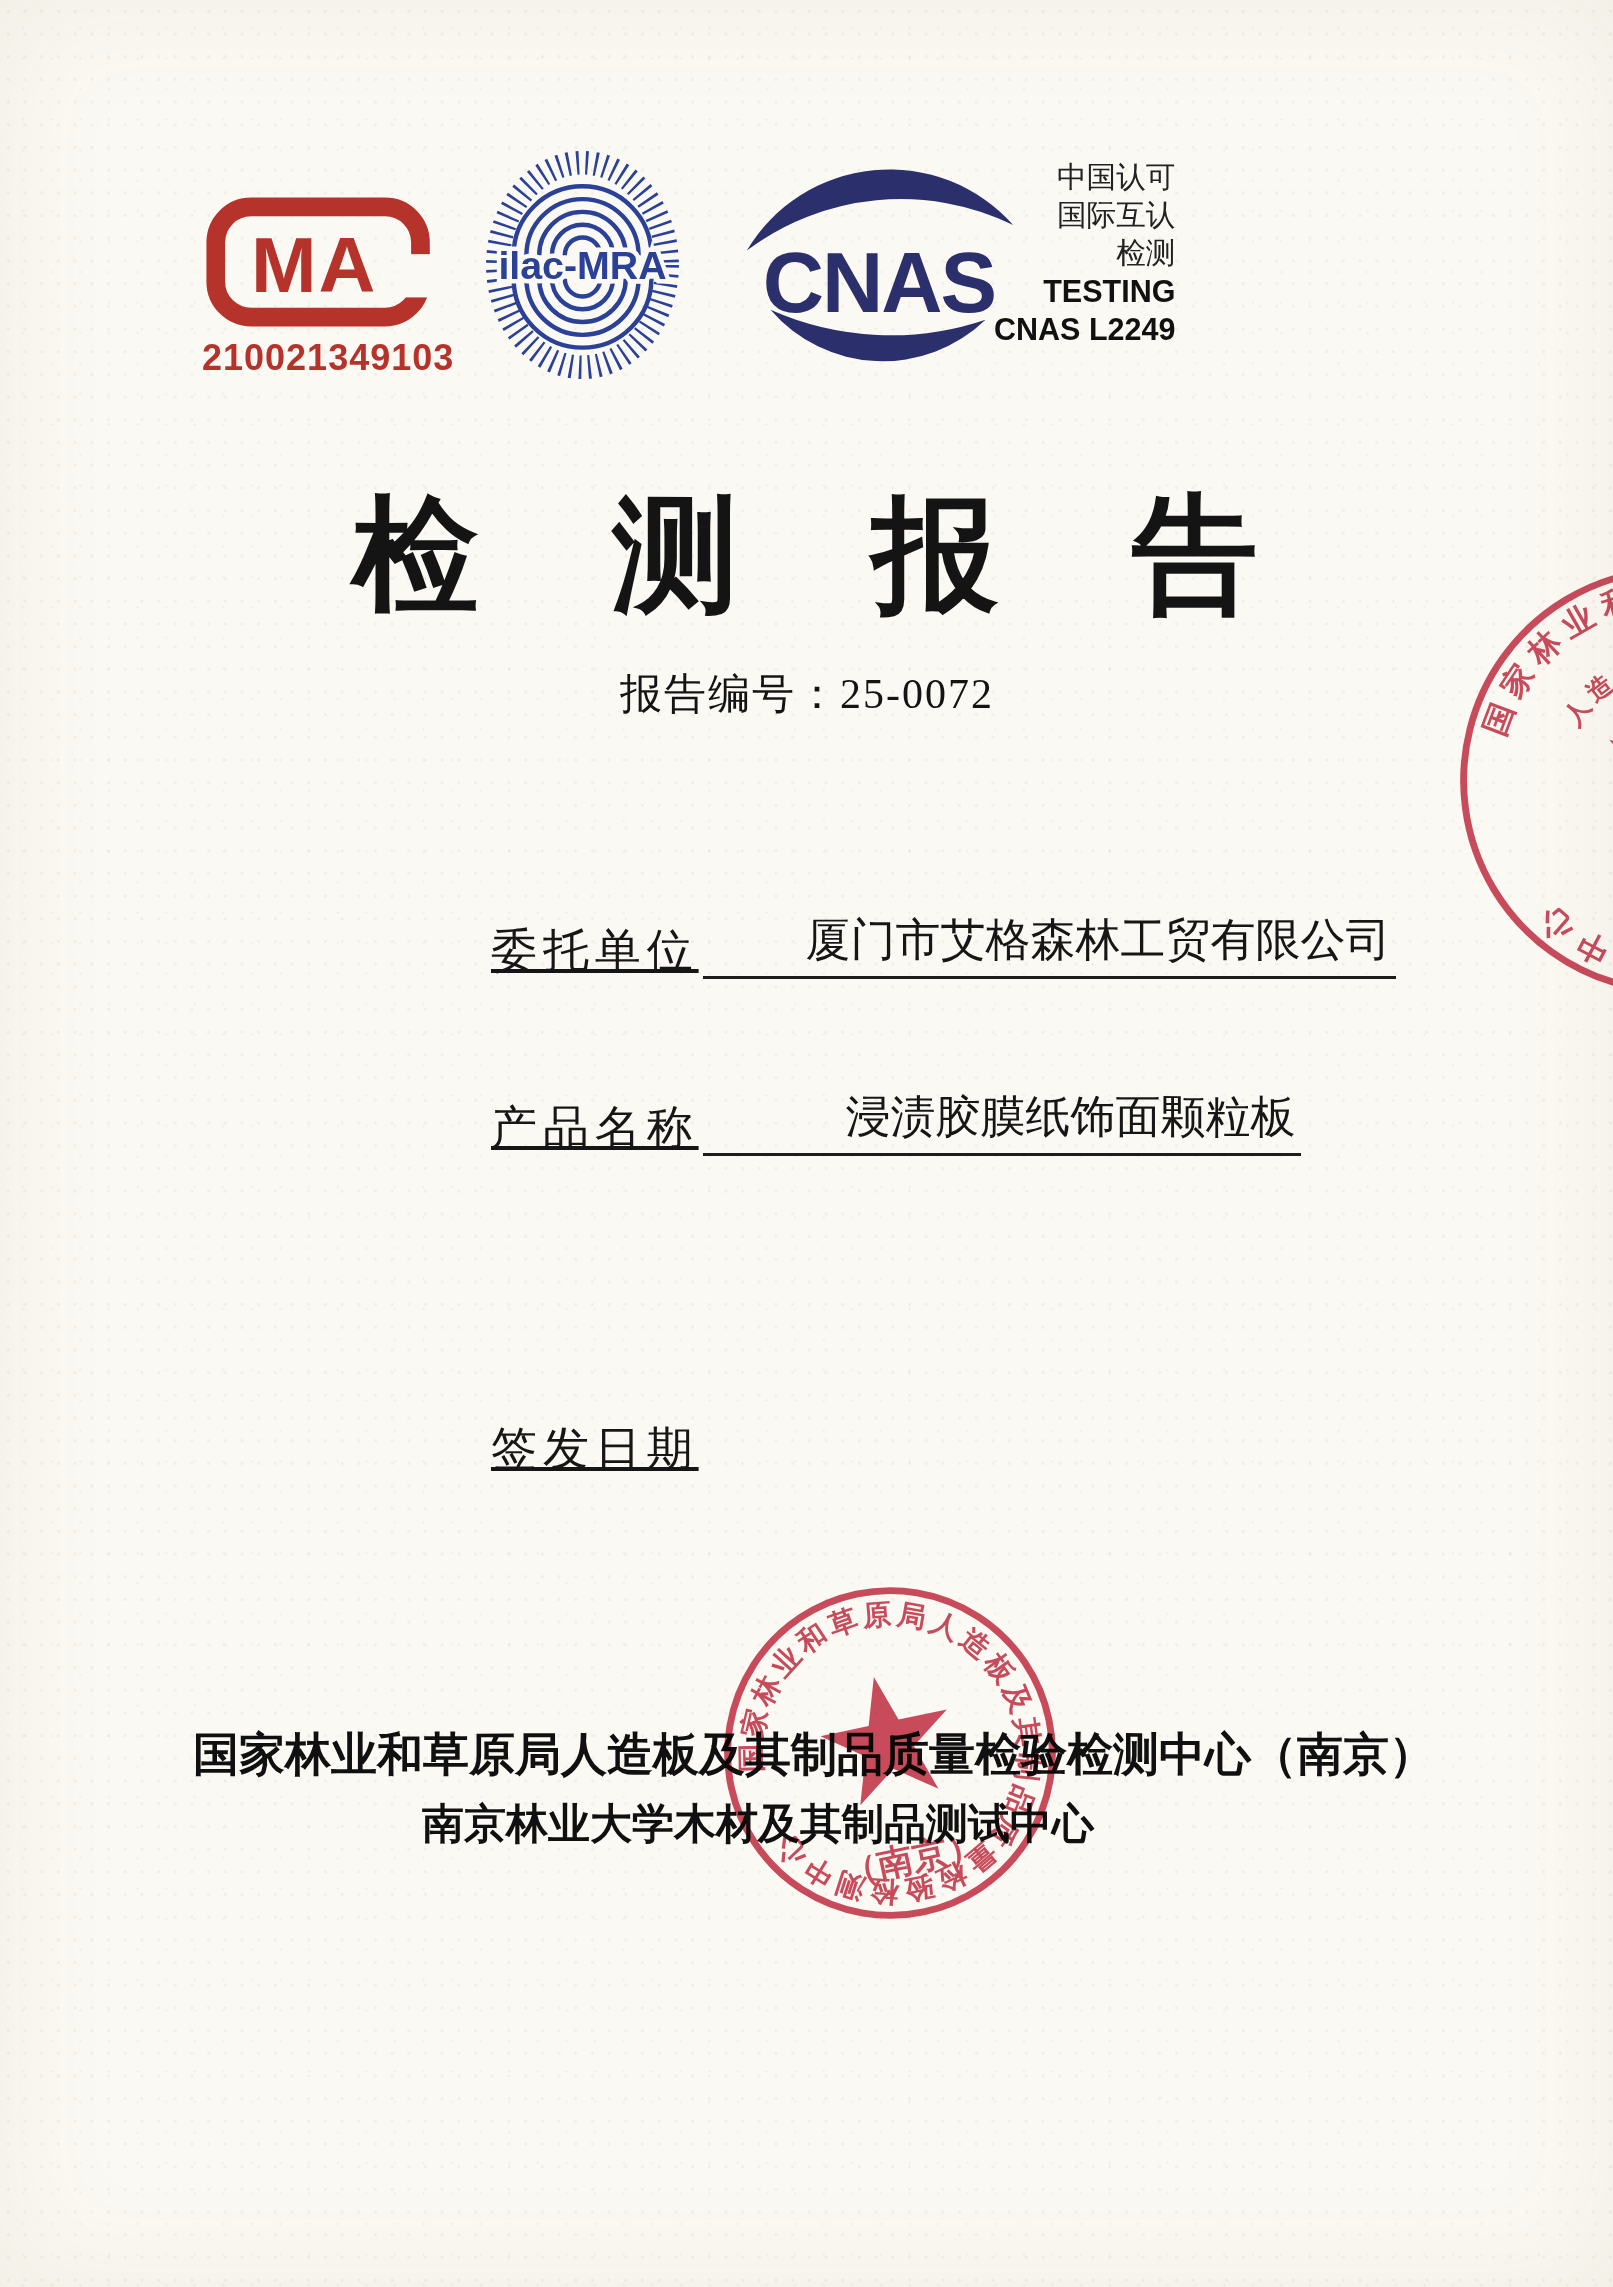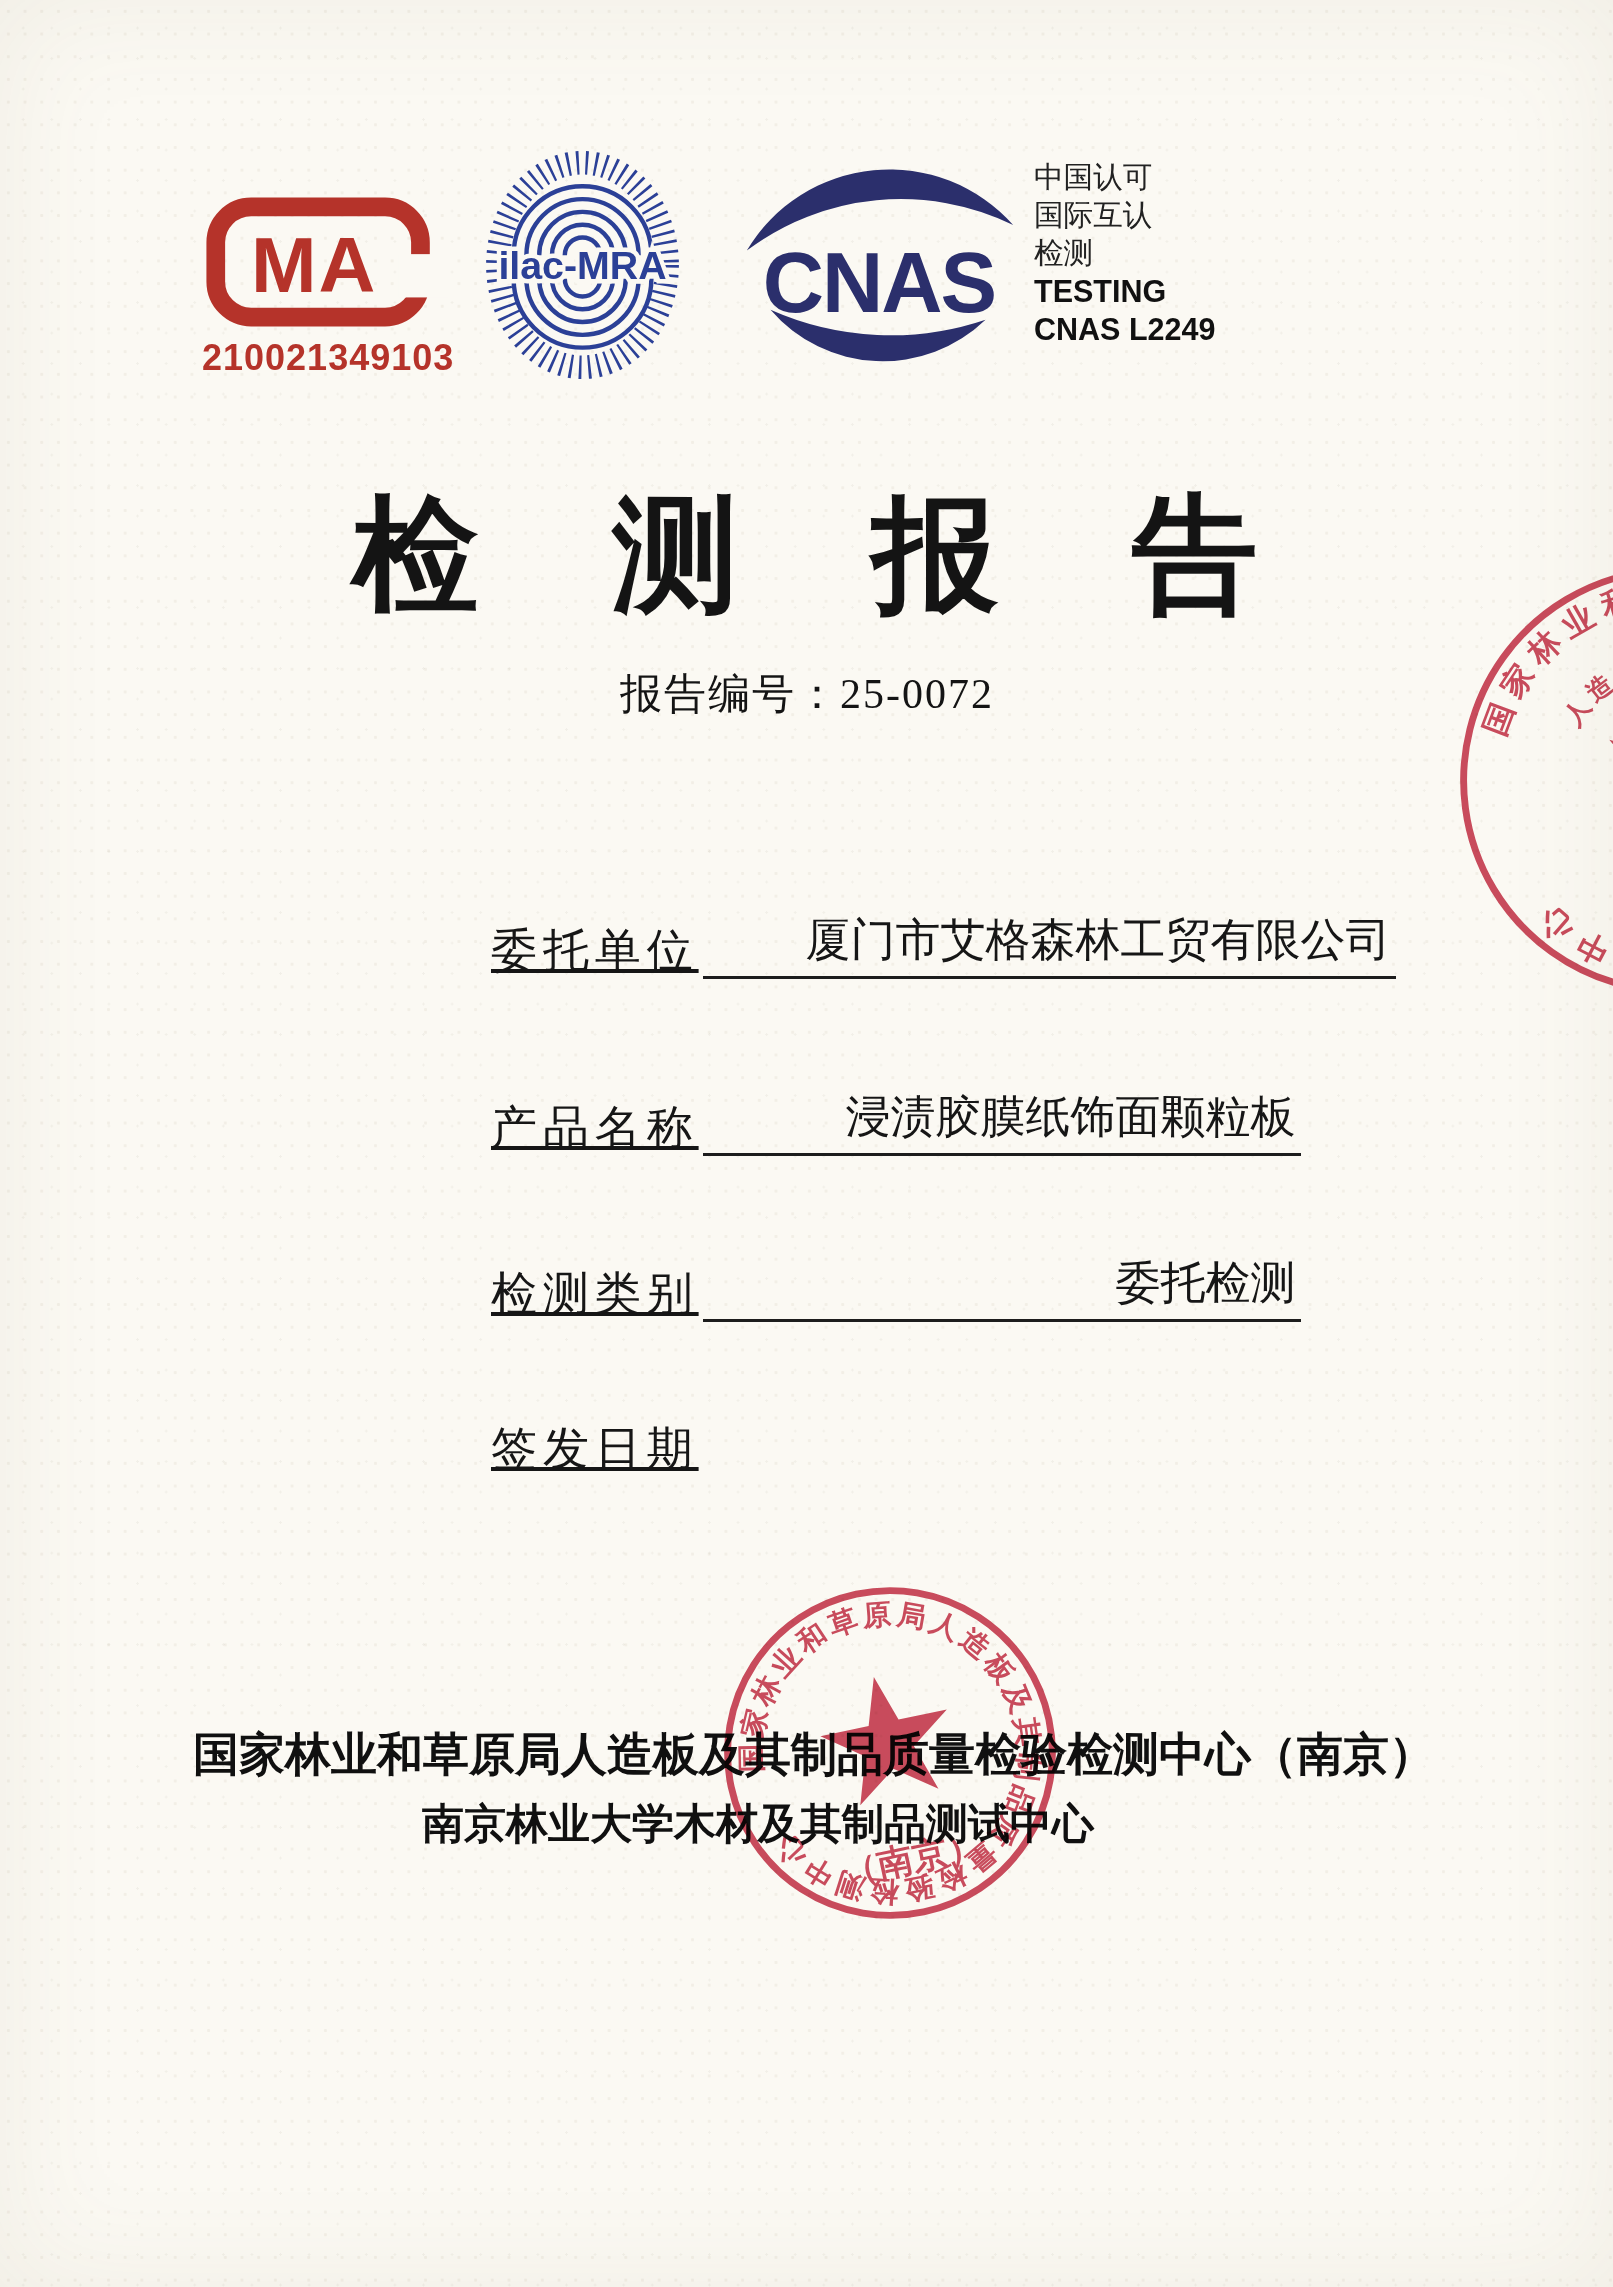--- a/index.html
+++ b/index.html
@@ -19,21 +19,21 @@
     font-family:"Liberation Serif", serif;
   }
   .abs{position:absolute;}
 
   
   .cma-block{left:202px;top:195px;width:246px;text-align:right;}
   .cma-number{margin-top:3.9px;font-family:"Liberation Sans",sans-serif;
     font-size:36px;font-weight:700;color:#b5332a;letter-spacing:1px;}
   .ilac-logo{left:480px;top:144px;}
   .cnas-logo{left:731px;top:148px;}
-  .accred{left:1034px;top:158px;line-height:38px;}
+  .accred{left:994px;top:158px;line-height:38px;text-align:right;}
   .accred .cn{font-size:29.6px;font-family:"Liberation Serif",serif;color:#222;}
   .accred .en{font-size:30.5px;font-family:"Liberation Sans",sans-serif;font-weight:700;color:#111;}
 
   
   .report-title{left:0;right:0;top:479px;text-align:center;
     font-family:"Liberation Sans",sans-serif;font-weight:900;
     font-size:126px;line-height:1.2;color:#141414;letter-spacing:3.9px;white-space:nowrap;}
   .report-number{left:0;right:0;top:666px;text-align:center;
     font-size:42px;color:#141414;letter-spacing:2px;}
 
@@ -113,24 +113,20 @@
   </div>
 
   <div class="field-row" style="top:912px;">
     <span class="field-label">委托单位</span>
     <span class="field-value-box w-wide">厦门市艾格森林工贸有限公司</span>
   </div>
   <div class="field-row" style="top:1089px;">
     <span class="field-label">产品名称</span>
     <span class="field-value-box w-std">浸渍胶膜纸饰面颗粒板</span>
   </div>
-  <div class="field-row" style="top:1255px;">
-    <span class="field-label">检测类别</span>
-    <span class="field-value-box w-std">委托检测</span>
-  </div>
   <div class="field-row" style="top:1420px;">
     <span class="field-label">签发日期</span>
   </div>
 
   <div class="abs org1">国家林业和草原局人造板及其制品质量检验检测中心（南京）</div>
   <div class="abs org2">南京林业大学木材及其制品测试中心</div>
 
 
   <svg class="abs stamp stamp-main" width="374" height="374" viewBox="-190 -190 380 380">
     <defs>

